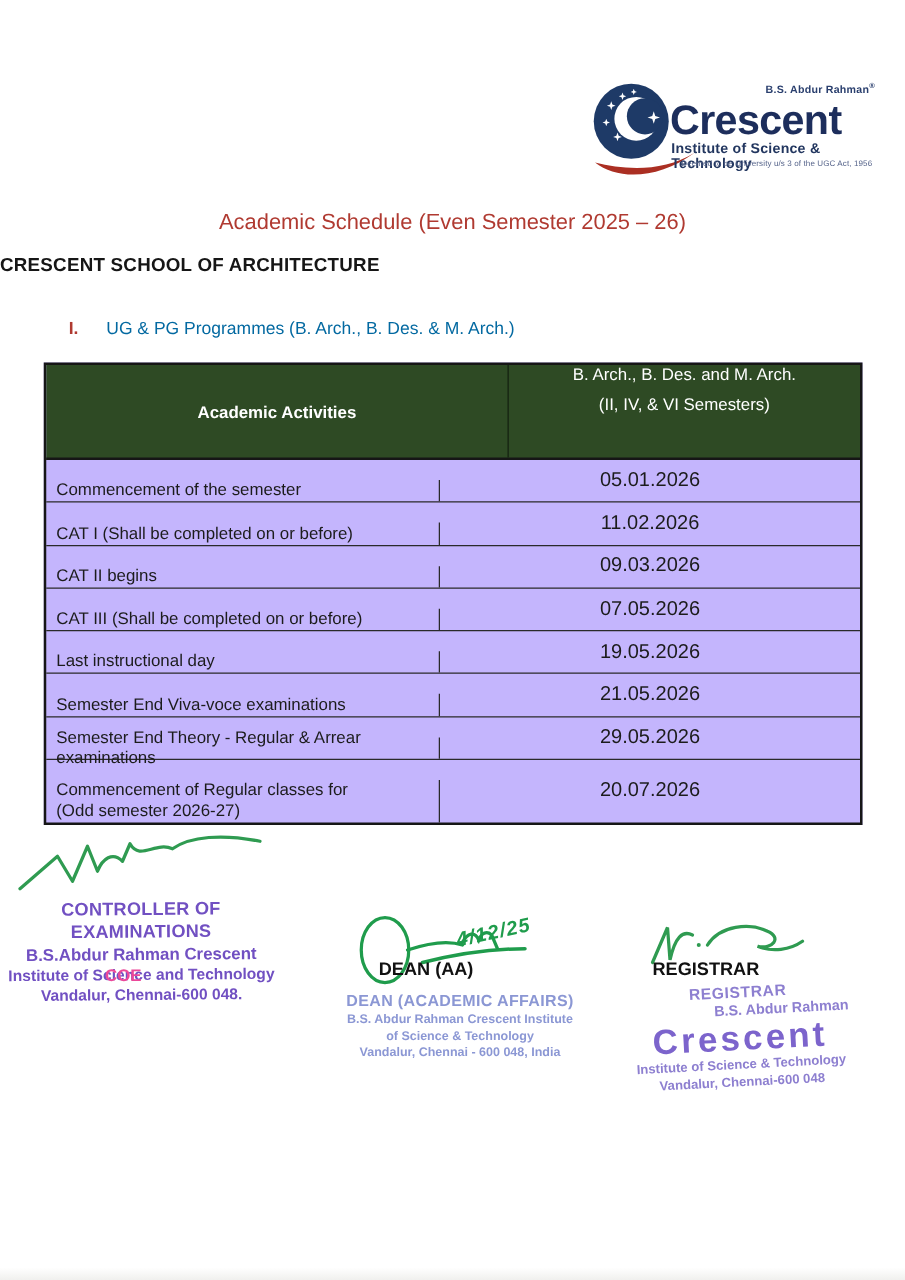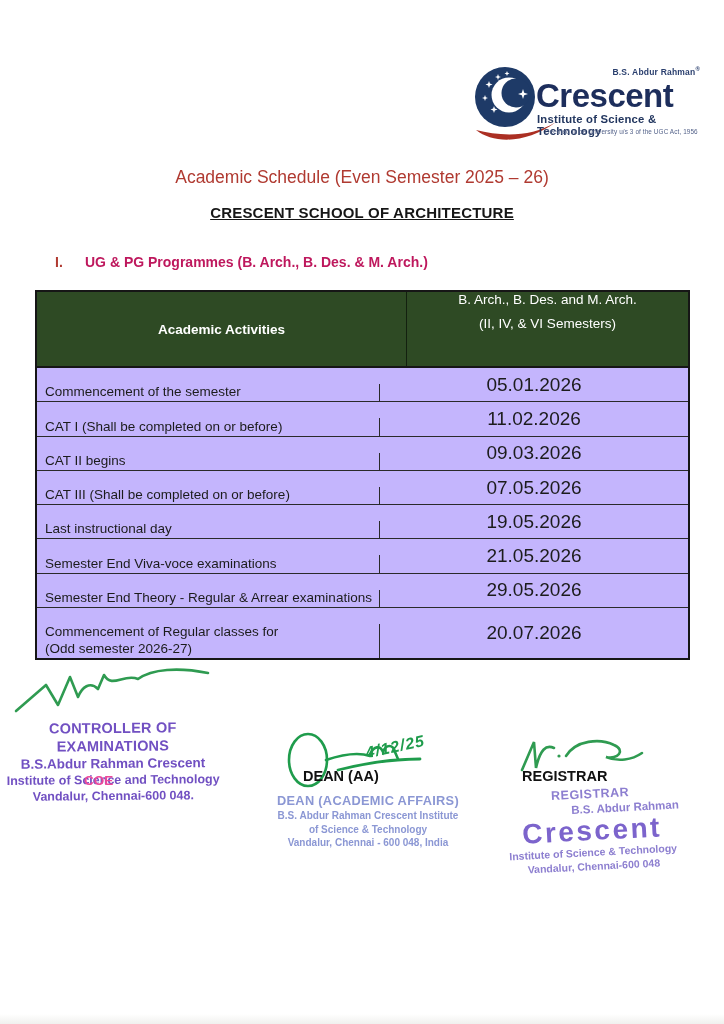--- a/index.html
+++ b/index.html
@@ -13,38 +13,38 @@
   
   .logo-small{font-size:8.5px;font-weight:bold;color:#2a3f6e;letter-spacing:.2px;}
   .logo-small sup{font-size:6px;}
   .logo-name{font-size:33px;font-weight:bold;color:#1d2e5c;letter-spacing:-.5px;line-height:1;}
   .logo-sub{font-size:11.3px;font-weight:bold;color:#22365f;letter-spacing:.2px;}
   .logo-tag{font-size:6.4px;color:#55638a;letter-spacing:.1px;}
 
   
   .doc-title{left:0;top:167px;width:724px;text-align:center;
     font-size:17.5px;font-weight:normal;color:#b03a31;}
-  .doc-subtitle{left:0;top:204px;width:724px;text-align:center;
-    font-size:15px;font-weight:bold;color:#161616;letter-spacing:.2px;text-decoration:underline;}
+  .doc-subtitle{left:0;top:204px;width:724px;text-align:left;
+    font-size:15px;font-weight:bold;color:#161616;letter-spacing:.2px;}
   .sec-num{left:55px;top:254px;font-size:14px;font-weight:bold;color:#b03a31;}
-  .sec-head{left:85px;top:254px;font-size:14px;font-weight:bold;color:#be185d;}
+  .sec-head{left:85px;top:254px;font-size:14px;font-weight:normal;color:#0369a1;}
 
   
   .sched-table{left:35px;top:290px;width:651px;border:2.5px solid #161616;background:#c4b5fd;}
   .thead{display:flex;background:#2e4a24;color:#ffffff;height:74px;border-bottom:2px solid #161616;}
   .th1{width:369px;display:flex;align-items:center;justify-content:center;
     font-size:13.5px;font-weight:bold;border-right:1.5px solid #13200f;}
   .th2{flex:1;display:flex;flex-direction:column;align-items:center;justify-content:flex-start;
     gap:9px;font-size:13.5px;font-weight:normal;}
   .trow{display:flex;height:33.3px;border-bottom:1.5px solid #2a2a2a;}
   .trow.tall{height:50px;}
   .trow:last-child{border-bottom:none;}
-  .td-act{width:343px;border-right:1.5px solid #2a2a2a;display:flex;align-items:center;
+  .td-act{width:315px;border-right:1.5px solid #2a2a2a;display:flex;align-items:center;
     padding-left:8px;box-sizing:border-box;font-size:13.5px;white-space:pre-line;line-height:1.25;margin-top:16px;}
-  .td-date{flex:1;display:flex;align-items:center;justify-content:center;font-size:19px;}
+  .td-date{flex:1;display:flex;align-items:center;justify-content:center;font-size:16px;}
 
   
   .sig-label{font-size:14.5px;font-weight:bold;color:#111;}
   .stamp{text-align:center;font-weight:bold;}
   .stamp-coe{left:2px;top:719px;width:222px;color:#7150c2;transform:rotate(-.5deg);}
   .stamp-coe .l1{font-size:14.5px;line-height:18px;letter-spacing:.2px;}
   .stamp-coe .l2{font-size:13.5px;line-height:17px;}
   .stamp-coe .l3{font-size:12.5px;line-height:16px;}
   .stamp-coe .l4{font-size:12.5px;line-height:17px;}
   .coe-black{left:84px;top:773px;font-size:13.5px;font-weight:bold;color:#ec4899;}

